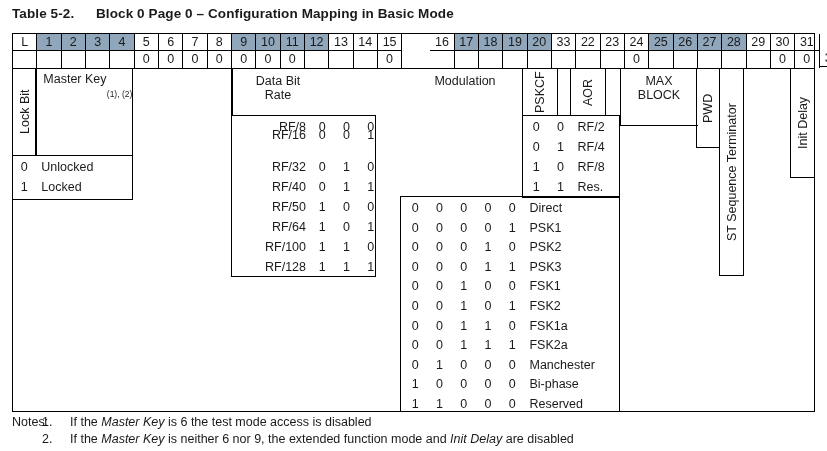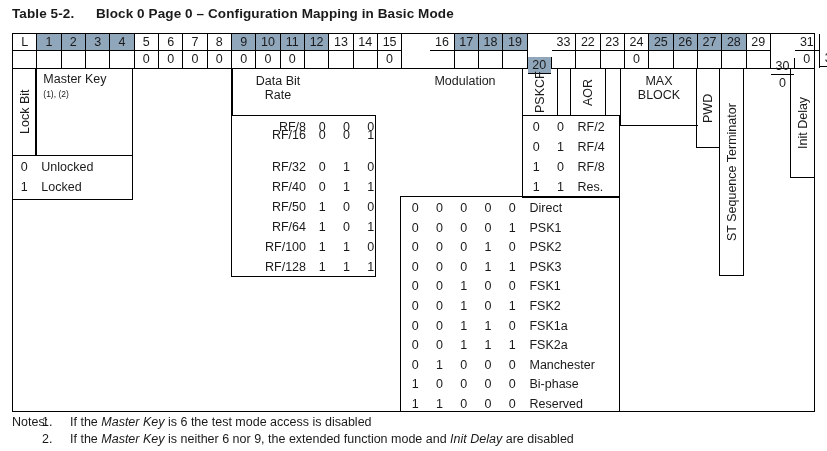--- a/index.html
+++ b/index.html
@@ -65,21 +65,21 @@
     line-height:14px;
   }
   .ctr{text-align:center;}
 
   .vert{
     writing-mode:vertical-rl;
     transform:rotate(180deg);
     white-space:nowrap;
   }
 
-  .sup{font-size:8.5px;}
+  .sup{font-size:8.5px;text-align:right;}
 
   
   .coderow{
     position:absolute;
     font-size:12.5px;
     line-height:20px;
     height:20px;
     white-space:nowrap;
   }
   .bit{
@@ -182,21 +182,21 @@
       <div class="gval"></div>
     </div>
     <div class="gcol shaded" style="width: 24.3333px;">
       <div class="gnum">18</div>
       <div class="gval"></div>
     </div>
     <div class="gcol shaded" style="width: 24.3333px;">
       <div class="gnum">19</div>
       <div class="gval"></div>
     </div>
-    <div class="gcol shaded" style="width: 24.3333px; margin-top: 23px;">
+    <div class="gcol shaded" style="width: 24.3333px;">
       <div class="gnum">20</div>
       <div class="gval"></div>
     </div>
     <div class="gcol" style="width: 24.3333px;">
       <div class="gnum">33</div>
       <div class="gval"></div>
     </div>
     <div class="gcol" style="width: 24.3333px;">
       <div class="gnum">22</div>
       <div class="gval"></div>
@@ -222,21 +222,21 @@
       <div class="gval"></div>
     </div>
     <div class="gcol shaded" style="width: 24.3333px;">
       <div class="gnum">28</div>
       <div class="gval"></div>
     </div>
     <div class="gcol" style="width: 24.3333px;">
       <div class="gnum">29</div>
       <div class="gval"></div>
     </div>
-    <div class="gcol" style="width: 24.3333px; margin-top: 24px;">
+    <div class="gcol" style="width: 24.3333px;">
       <div class="gnum">30</div>
       <div class="gval">0</div>
     </div>
     <div class="gcol" style="width: 24.3333px;">
       <div class="gnum">31</div>
       <div class="gval">0</div>
     </div>
     <div class="gcol" style="width: 24.3333px;">
       <div class="gnum">32</div>
       <div class="gval"></div>

